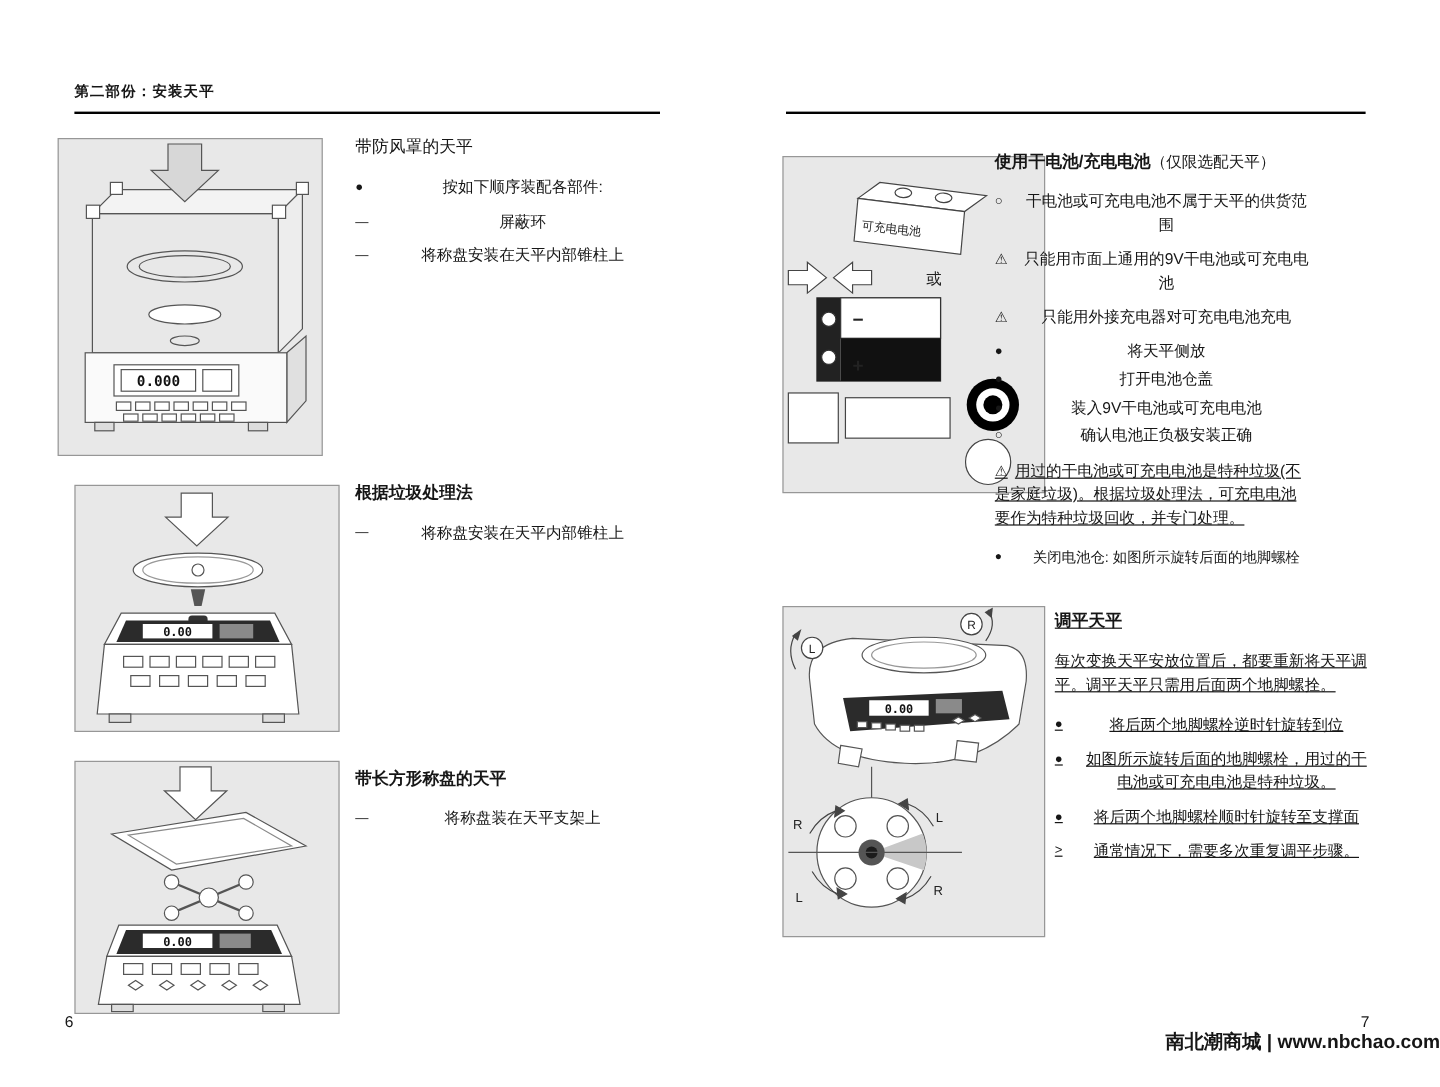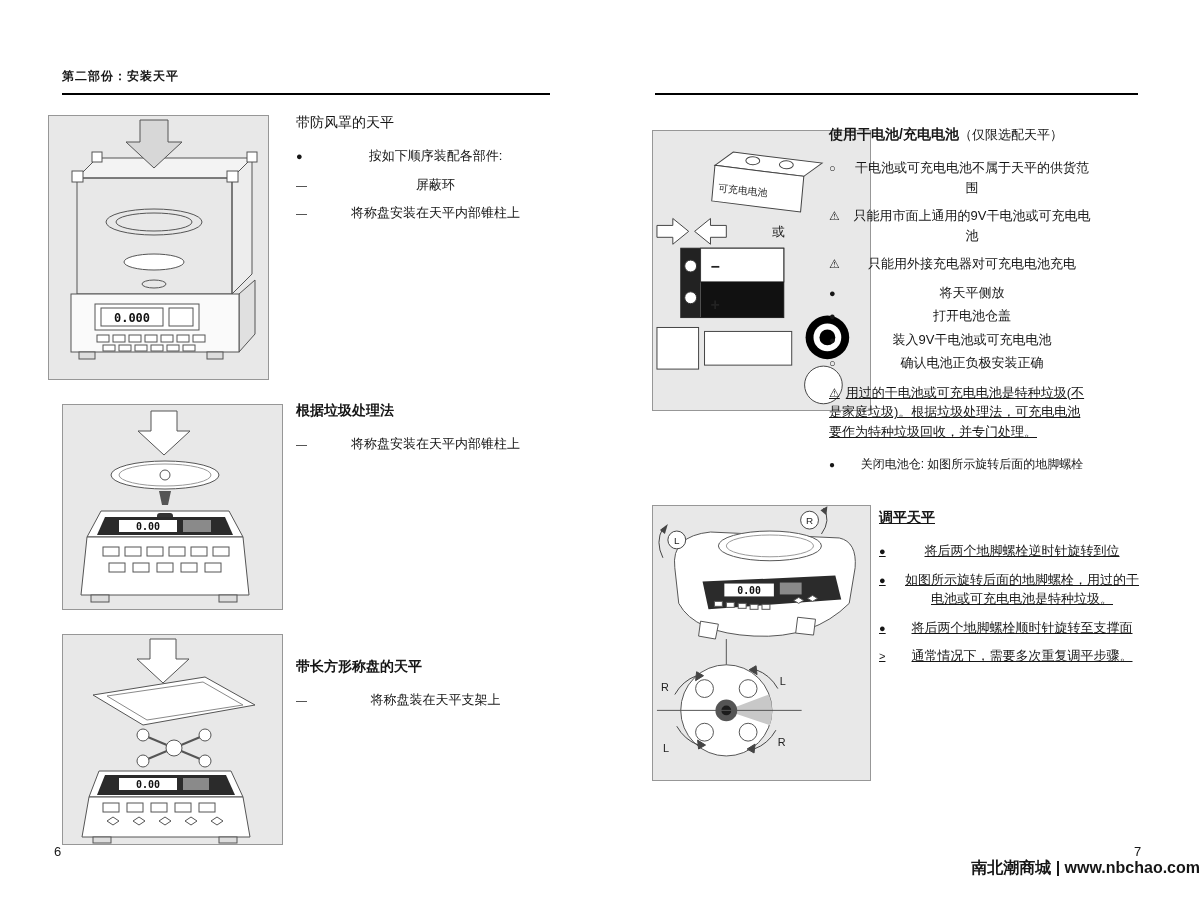--- a/index.html
+++ b/index.html
@@ -20,21 +20,21 @@
 
   #fig1 { left:48px; top:115px;  width:221px; height:265px; }
   #fig2 { left:62px; top:404px;  width:221px; height:206px; }
   #fig3 { left:62px; top:634px;  width:221px; height:211px; }
   #fig4 { left:652px; top:130px; width:219px; height:281px; }
   #fig5 { left:652px; top:505px; width:219px; height:276px; }
 
   .txt { position:absolute; font-size:13px; line-height:1.5; }
   #txt1 { left:296px; top:112px; width:256px; }
   #txt2 { left:296px; top:400px; width:256px; }
-  #txt3 { left:296px; top:656px; width:256px; }
+  #txt3 { left:296px; top:638px; width:256px; }
   #txt4 { left:829px; top:124px; width:263px; }
   #txt5 { left:879px; top:507px; width:263px;text-decoration:underline; }
 
   .sec-title { font-size:14px; font-weight:bold; margin-bottom:13px; }
   .sec-title .suffix { font-weight:normal; font-size:13px; }
   .sub-title { font-size:14px; font-weight:normal; margin-bottom:13px; }
 
   .li { display:flex; margin-bottom:9px; }
   .li .b { flex:0 0 23px; font-size:11px; padding-top:2px; }
   .li .b.warn { font-size:12px; padding-top:1px; }
@@ -332,20 +332,21 @@
       <span class="b-inline">⚠</span><span>用过的干电池或可充电电池是特种垃圾(不是家庭垃圾)。根据垃圾处理法，可充电电池要作为特种垃圾回收，并专门处理。</span>
     </div>
     <div class="li small">
       <span class="b">●</span>
       <span class="t">关闭电池仓: 如图所示旋转后面的地脚螺栓</span>
     </div>
   </div>
 
   <div id="txt5" class="txt">
     <div class="sec-title">调平天平</div>
+    <div class="para">每次变换天平安放位置后，都要重新将天平调平。调平天平只需用后面两个地脚螺拴。</div>
     <div class="li">
       <span class="b">●</span>
       <span class="t">将后两个地脚螺栓逆时针旋转到位</span>
     </div>
     <div class="li">
       <span class="b">●</span>
       <span class="t">如图所示旋转后面的地脚螺栓，用过的干电池或可充电电池是特种垃圾。</span>
     </div>
     <div class="li">
       <span class="b">●</span>

